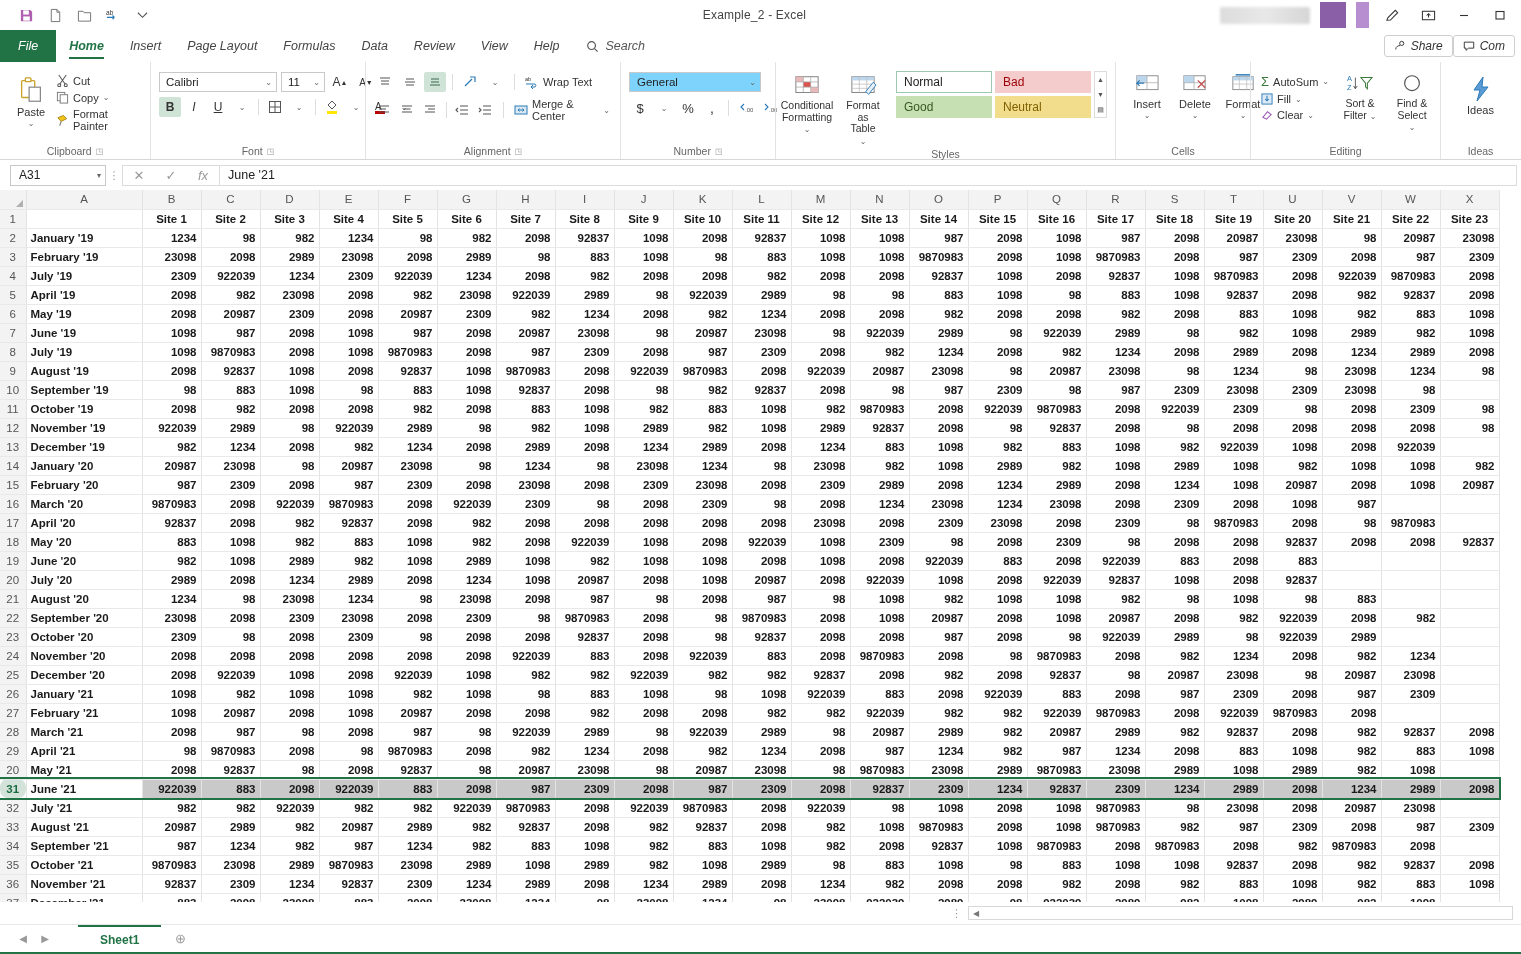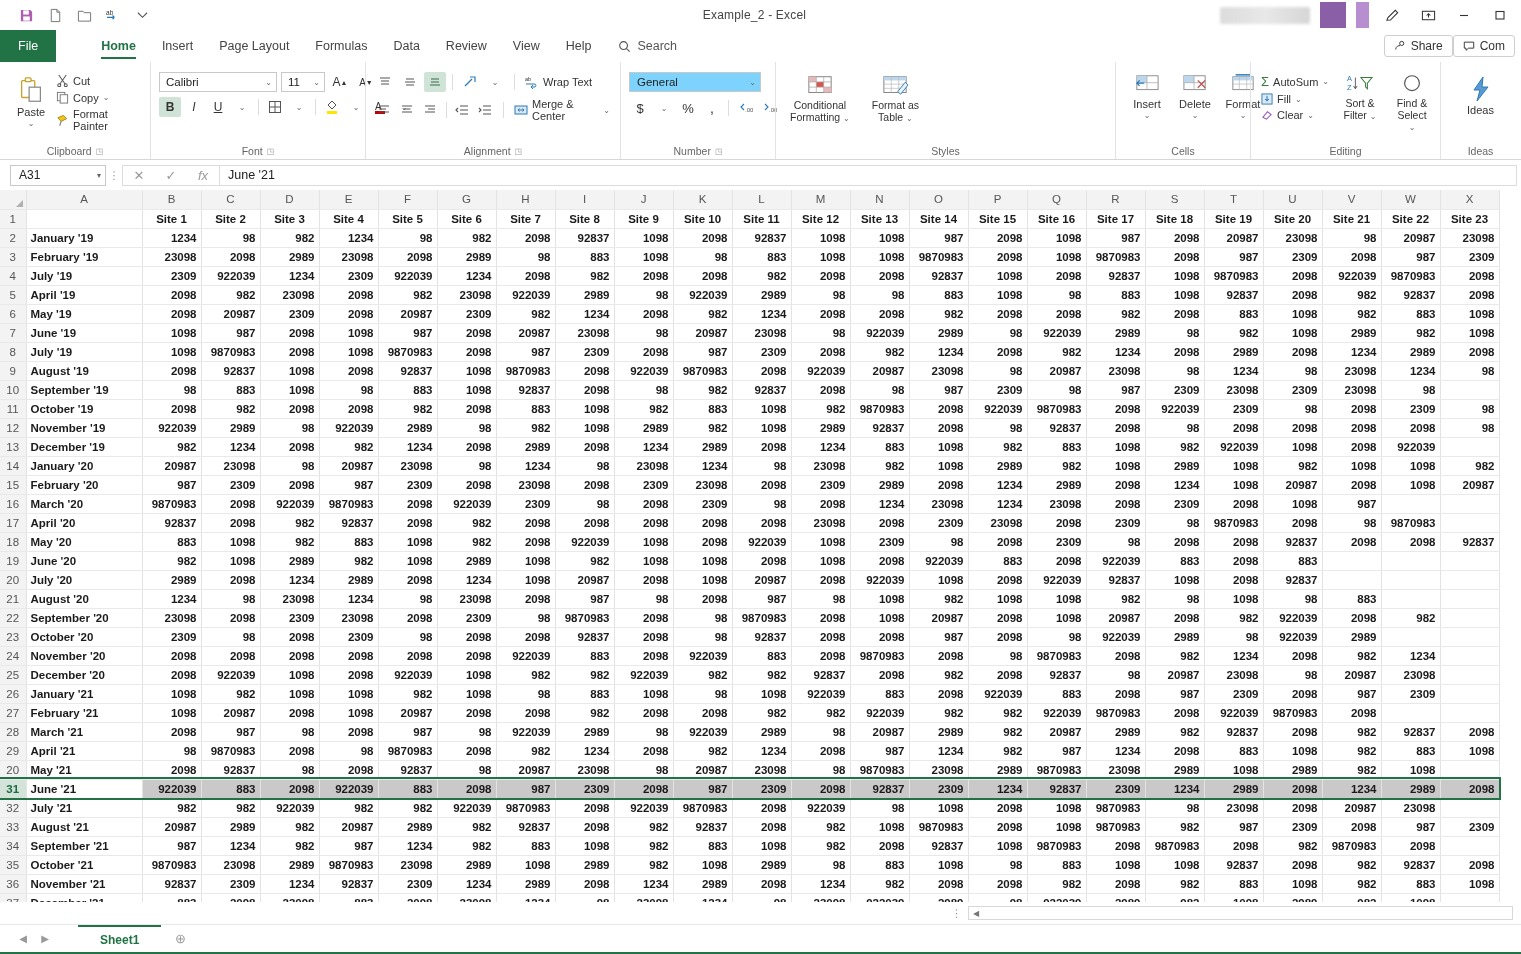--- a/index.html
+++ b/index.html
@@ -25,31 +25,31 @@
   }
   .tb-right { margin-left: auto; display: flex; align-items: center; gap: 10px; padding-right: 8px; }
   .acct-blur { width: 90px; height: 17px; background: linear-gradient(90deg,#dcdcdc,#e8e8e8,#d6d6d6); filter: blur(1.4px); border-radius: 2px; }
   .acct-sq { width: 26px; height: 26px; background: #8a5fa8; }
   .acct-sq2 { width: 13px; height: 26px; background: #b78fd0; }
   .winbtn { width: 26px; height: 20px; display: flex; align-items: center; justify-content: center; color: #333; font-size: 13px; cursor: pointer; }
 
   
   .tabsrow {
     height: 32px; display: flex; align-items: stretch;
-    background: #ffffff; position: relative;
+    background: #ffffff; position: relative; font-style: italic;
   }
   .tab-file {
     background: #217346; color: #fff; font-size: 12.5px;
     display: flex; align-items: center; padding: 0 18px; cursor: pointer;
   }
   .tab {
     display: flex; align-items: center; padding: 0 13px;
     font-size: 12.5px; color: #444; cursor: pointer; position: relative;
   }
-  .tab.active { color: #217346; font-weight: bold; margin-left: 32px; }
+  .tab.active { color: #217346; font-weight: bold; }
   .tab.active::after {
     content: ""; position: absolute; bottom: 3px; left: 13px; right: 13px;
     height: 2px; background: #217346;
   }
   .searchbox { display: flex; align-items: center; gap: 6px; padding: 0 14px; font-size: 12.5px; color: #555; cursor: text;}
   .tabs-right { margin-left: auto; display: flex; align-items: center; gap: 0; padding-right: 6px; }
   .pillbtn {
     display: flex; align-items: center; gap: 5px;
     border: 1px solid #cfcfcf; border-radius: 3px;
     padding: 3px 9px; font-size: 12px; color: #333; background: #fff; cursor: pointer;
@@ -153,21 +153,21 @@
     border-right: 1px solid #d4d4d4; cursor: pointer; position: relative;
   }
   th.cornerbox::after {
     content:""; position:absolute; right:3px; bottom:2px;
     border-left: 7px solid transparent; border-bottom: 7px solid #b0b0b0;
   }
   th.rowhead {
     background: #f3f3f3; color: #555; font-weight: normal; text-align: center;
     width: 26px; border-right: 1px solid #d4d4d4; cursor: pointer;
   }
-  th.rowhead.sel { background: #d3e3d9; color: #1d6b42; font-weight: bold; }
+  th.rowhead.sel { background: #d3e3d9; color: #1d6b42; font-weight: bold; border-radius: 8px; }
   td.label { text-align: left; font-weight: bold; color: #1a1a1a; }
   td.num { text-align: right; color: #1a1a1a; font-weight: bold; }
   td.hdr { text-align: center; font-weight: bold; color: #1a1a1a; }
   tr.selrow td { background: #c9c9c9; }
   tr.selrow td.label { background: #ffffff; }
   td.activecell { background: #ffffff !important; }
   tr.selrow { outline: 2px solid #217346; }
 
   .colA { width: 116px; }
   .colN { width: 59px; }
@@ -566,20 +566,33 @@
       <div class="bigbtn">
         <span>
           <svg width="28" height="26" viewBox="0 0 30 28">
               <rect x="3" y="4" width="24" height="17" fill="#fff" stroke="#888" stroke-width="1.1"></rect>
               <rect x="3" y="4" width="24" height="4" fill="#bcd6ec"></rect>
               <path d="M11 4v17M19 4v17M3 12h24M3 16.5h24" stroke="#bbb" stroke-width=".8"></path>
               <path d="M18 20 L26 10 L29 13 L21 23 Z" fill="#e9f1f8" stroke="#2b7ab8" stroke-width="1"></path>
             </svg>
         </span>
         <span class="lbl" style="font-size:10.5px">Format as<br>Table <span class="caret">⌄</span></span>
+      </div>
+      <div class="gallery">
+        <div class="gal-grid">
+          <div class="gal-cell gal-normal">Normal</div>
+          <div class="gal-cell gal-bad">Bad</div>
+          <div class="gal-cell gal-good">Good</div>
+          <div class="gal-cell gal-neutral">Neutral</div>
+        </div>
+        <div class="gal-scroll">
+          <div>▲</div>
+          <div>▼</div>
+          <div>▤</div>
+        </div>
       </div>
     </div>
     <div class="rgroup-label">
       <span>Styles</span>
     </div>
   </div>
 
   <div class="rgroup" style="width:135px">
     <div class="rgroup-body" style="gap:2px; padding-top:6px">
       <div class="bigbtn">

